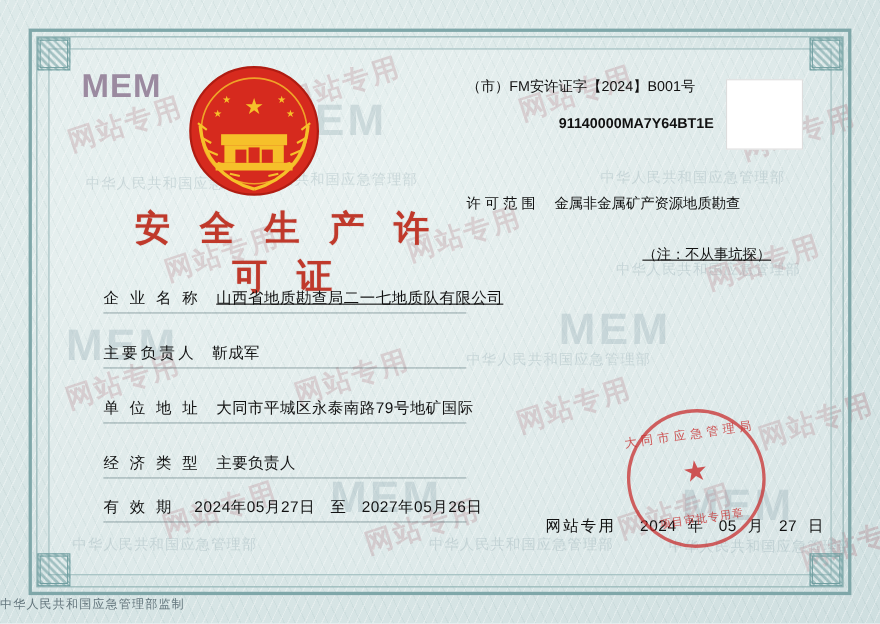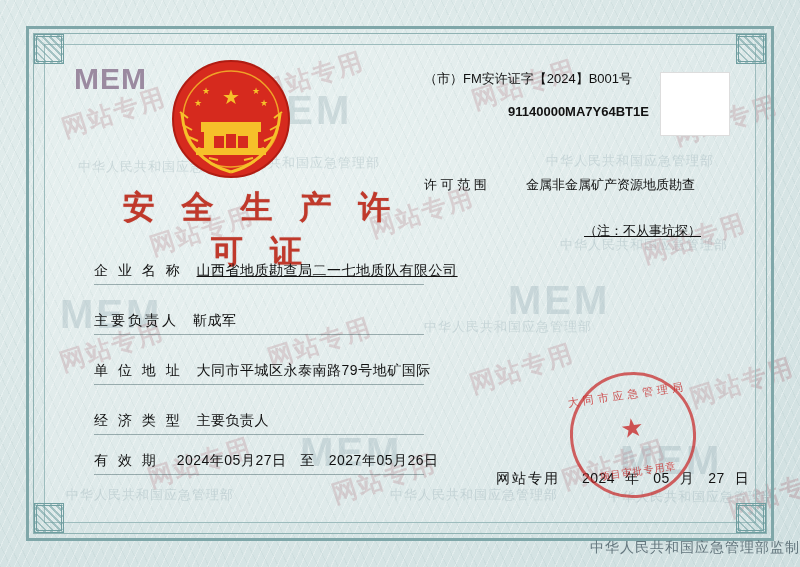--- a/index.html
+++ b/index.html
@@ -213,22 +213,22 @@
     text-align: center;
     font-size: 10px;
     letter-spacing: 1px;
   }
 
   
   .footer {
     position: absolute;
     left: 0; right: 0;
     bottom: 10px;
-    text-align: right;
-    font-size: 14px;
+    text-align: left;
+    font-size: 11px;
     color: rgba(60,80,90,0.75);
     letter-spacing: 1px;
   }
 </style>
 </head>
 <body>
 
 <div id="page">
   <div class="paper"></div>
 
@@ -310,21 +310,21 @@
     </svg>
   </div>
 
   <div class="title">安 全 生 产 许 可 证</div>
 
   <div class="rfield" style="left:424px; top:70px;">（市）FM安许证字【2024】B001号</div>
   <div class="rfield" style="left:508px; top:104px; font-weight:700;">91140000MA7Y64BT1E</div>
   <div class="photo-box"></div>
 
   <div class="rfield" style="left:424px; top:176px;">许 可 范 围</div>
-  <div class="rfield" style="left:526px; top:176px;">金属非金属矿产资源地质勘查</div>
+  <div class="rfield" style="left:504px; top:176px;">金属非金属矿产资源地质勘查</div>
   <div class="rfield" style="left:584px; top:222px;text-decoration:underline;">（注：不从事坑探）</div>
 
   <div class="field" style="left:94px; top:262px;">
     <span class="lbl">企 业 名 称</span>
     <span class="val" style="margin-left:10px;text-decoration:underline;">山西省地质勘查局二一七地质队有限公司</span>
   </div>
   <div class="rule" style="left:94px; top:284px; width:330px;"></div>
 
   <div class="field" style="left:94px; top:312px;">
     <span class="lbl">主要负责人</span>

